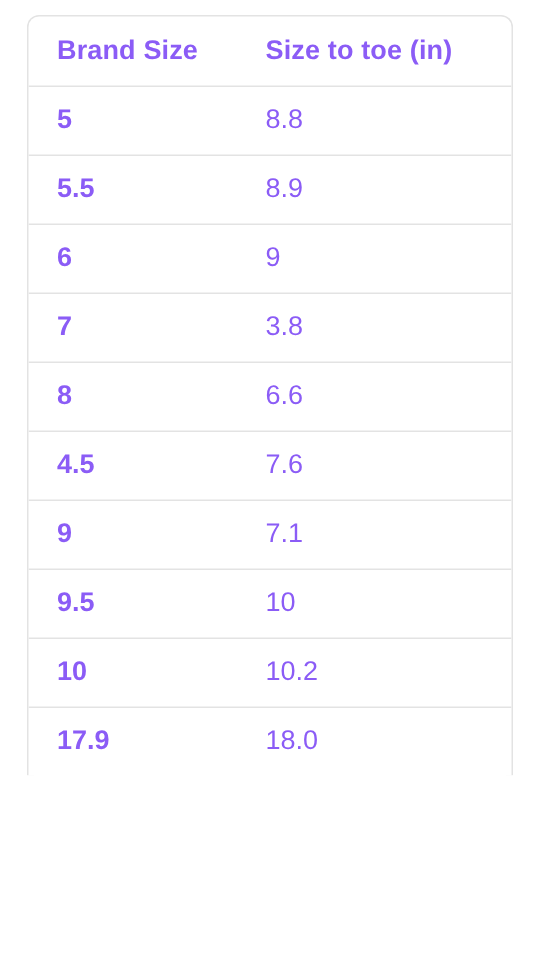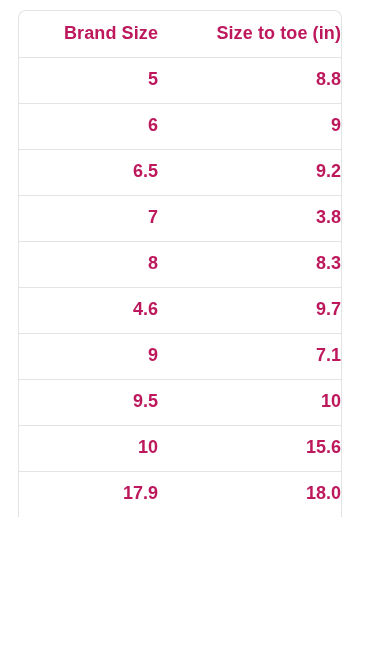--- a/index.html
+++ b/index.html
@@ -39,40 +39,40 @@
     table-layout: fixed;
   }
 
   table.size-table col.col-size { width: 139px; }
   table.size-table col.col-measure { width: auto; }
 
   table.size-table th,
   table.size-table td {
     height: 46px;
     padding: 0 0 0 19px;
-    text-align: right;
+    text-align: left;
     vertical-align: middle;
     border-bottom: 1px solid #e3e3e3;
     font-size: 18px;
     line-height: 1.2;
-    color: #be185d;
+    color: #8b5cf6;
     white-space: nowrap;
   }
 
   table.size-table thead th {
     font-weight: 700;
     letter-spacing: 0.1px;
   }
 
   table.size-table tbody td.cell-size {
     font-weight: 700;
   }
 
   table.size-table tbody td.cell-measure {
-    font-weight: 700;
+    font-weight: 400;
   }
 
   table.size-table tbody tr:last-child td {
     border-bottom: none;
   }
 </style>
 </head>
 <body>
 
 <div id="page">
@@ -88,50 +88,50 @@
           <th>Brand Size</th>
           <th>Size to toe (in)</th>
         </tr>
       </thead>
       <tbody>
         <tr>
           <td class="cell-size">5</td>
           <td class="cell-measure">8.8</td>
         </tr>
         <tr>
+          <td class="cell-size">5.5</td>
+          <td class="cell-measure">8.9</td>
+        </tr>
+        <tr>
           <td class="cell-size">6</td>
           <td class="cell-measure">9</td>
-        </tr>
-        <tr>
-          <td class="cell-size">6.5</td>
-          <td class="cell-measure">9.2</td>
         </tr>
         <tr>
           <td class="cell-size">7</td>
           <td class="cell-measure">3.8</td>
         </tr>
         <tr>
           <td class="cell-size">8</td>
-          <td class="cell-measure">8.3</td>
+          <td class="cell-measure">6.6</td>
         </tr>
         <tr>
-          <td class="cell-size">4.6</td>
-          <td class="cell-measure">9.7</td>
+          <td class="cell-size">4.5</td>
+          <td class="cell-measure">7.6</td>
         </tr>
         <tr>
           <td class="cell-size">9</td>
           <td class="cell-measure">7.1</td>
         </tr>
         <tr>
           <td class="cell-size">9.5</td>
           <td class="cell-measure">10</td>
         </tr>
         <tr>
           <td class="cell-size">10</td>
-          <td class="cell-measure">15.6</td>
+          <td class="cell-measure">10.2</td>
         </tr>
         <tr>
           <td class="cell-size">17.9</td>
           <td class="cell-measure">18.0</td>
         </tr>
       </tbody>
     </table>
   </div>
 
 </div>

